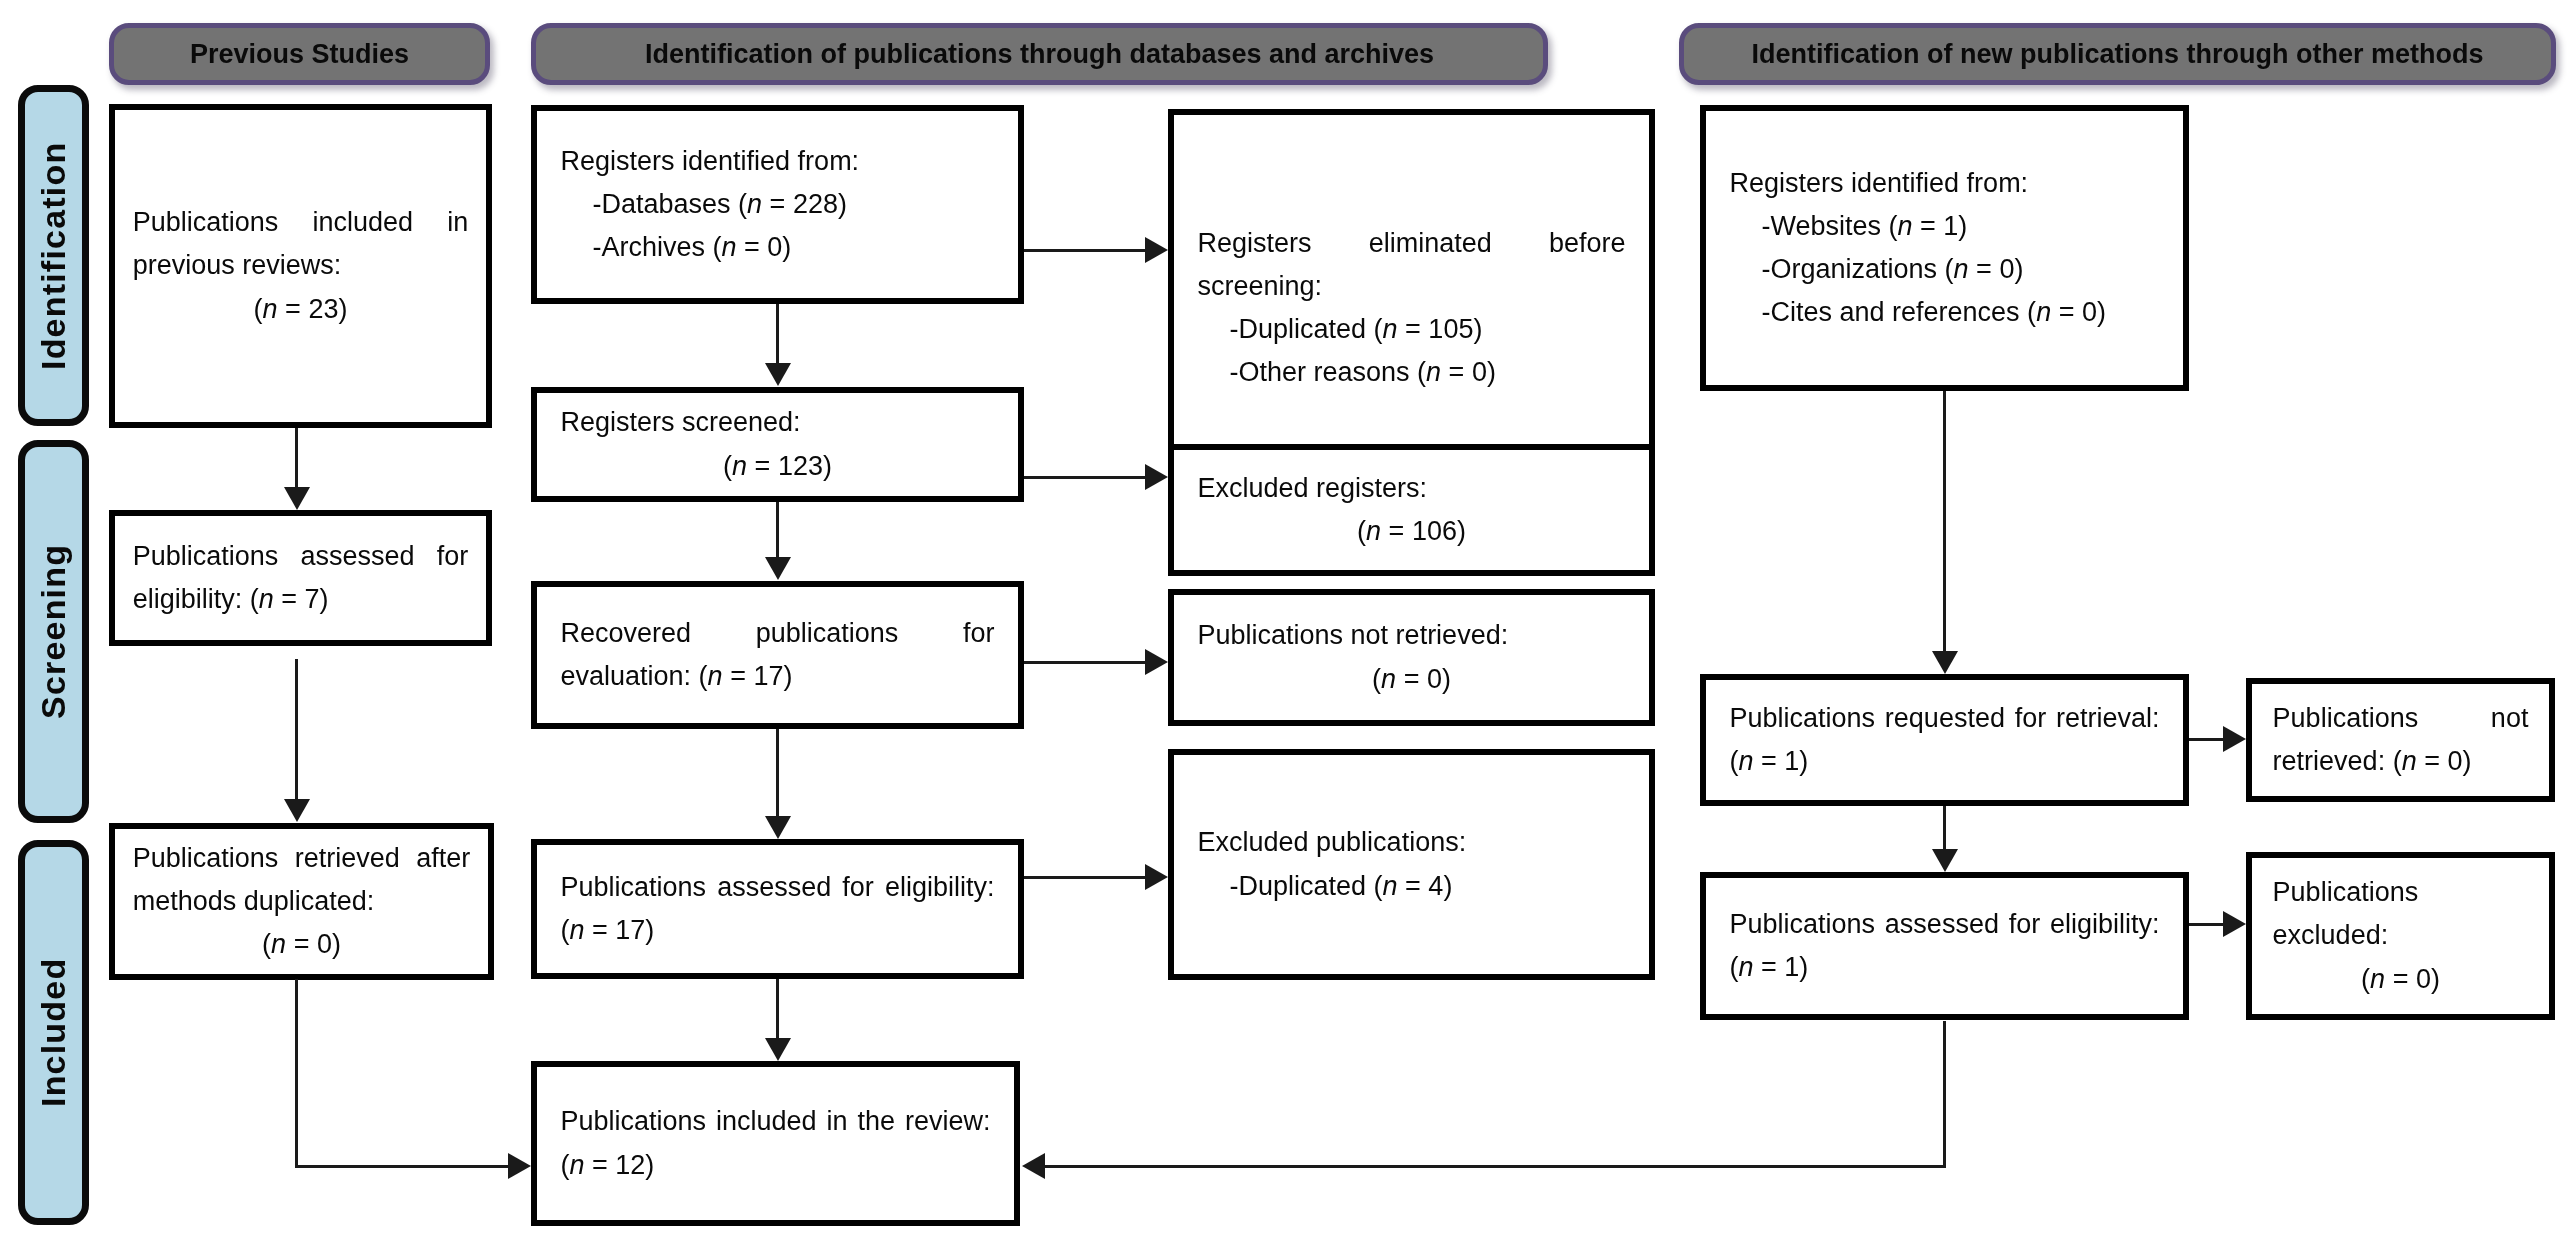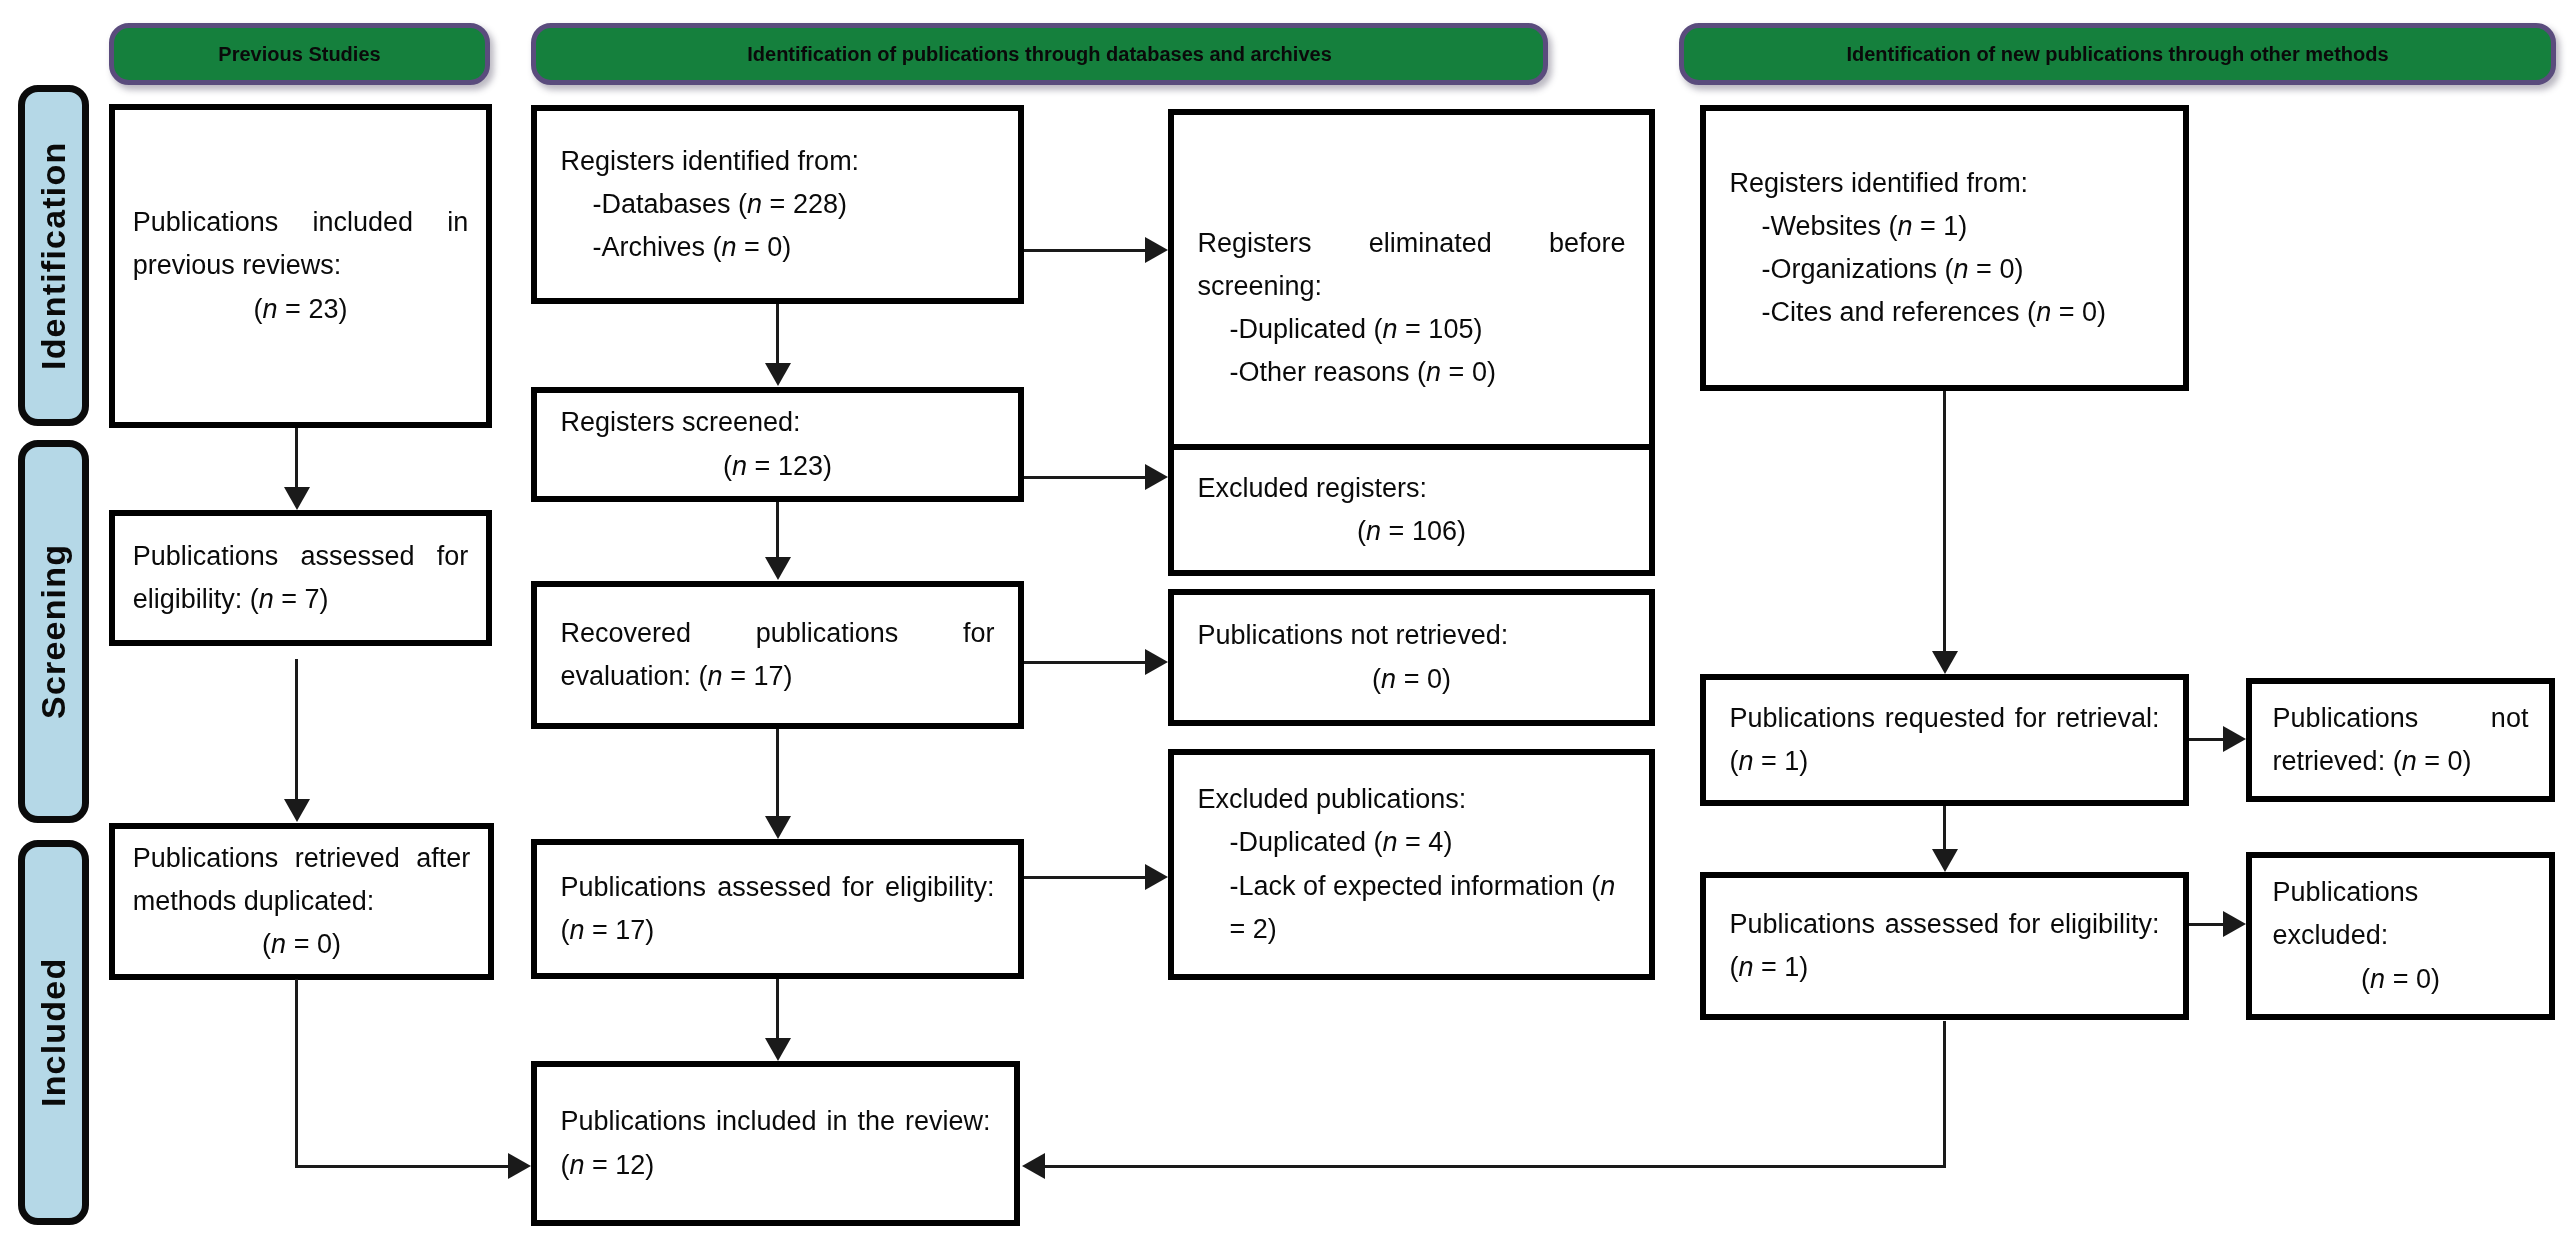--- a/index.html
+++ b/index.html
@@ -6,26 +6,26 @@
   .page{
     position:relative;
     width:2576px;height:1247px;
     background:#ffffff;
     font-family:"Liberation Sans", sans-serif;
     color:#000;
     overflow:hidden;
   }
   .hdr{
     position:absolute;
-    background:#15803d;
+    background:#737373;
     border:5.9px solid #5A4C7D;
     border-radius:20px;
     box-sizing:border-box;
     display:flex;align-items:center;justify-content:center;
-    font-weight:bold;font-size:20px;color:#0a0a0a;
+    font-weight:bold;font-size:27px;color:#0a0a0a;
     box-shadow:3.5px 4.7px 5.9px rgba(60,55,80,0.35);
     text-align:center;
   }
   .side{
     position:absolute;
     background:#B5D8E7;
     border:7.7px solid #0b0b0b;
     border-radius:20px;
     box-sizing:border-box;
     display:flex;align-items:center;justify-content:center;
@@ -114,21 +114,20 @@
     <div class="t">Excluded registers:</div>
     <div class="c">(<i>n</i> = 106)</div>
   </div>
   <div class="box" style="left:1168px;top:589px;width:487px;height:137px">
     <div class="t">Publications not retrieved:</div>
     <div class="c">(<i>n</i> = 0)</div>
   </div>
   <div class="box" style="left:1168px;top:749px;width:487px;height:231px">
     <div class="t">Excluded publications:</div>
     <div class="items">-Duplicated (<i>n</i> = 4)</div>
-    <div class="items">-Lack of expected information (<i>n</i> = 2)</div>
   </div>
 
   <div class="box" style="left:1700px;top:105px;width:489px;height:286px">
     <div class="t">Registers identified from:</div>
     <div class="items">-Websites (<i>n</i> = 1)</div>
     <div class="items">-Organizations (<i>n</i> = 0)</div>
     <div class="items">-Cites and references (<i>n</i> = 0)</div>
   </div>
   <div class="box" style="left:1700px;top:674px;width:489px;height:132px">
     <div class="j">Publications requested for retrieval: (<i>n</i> = 1)</div>

